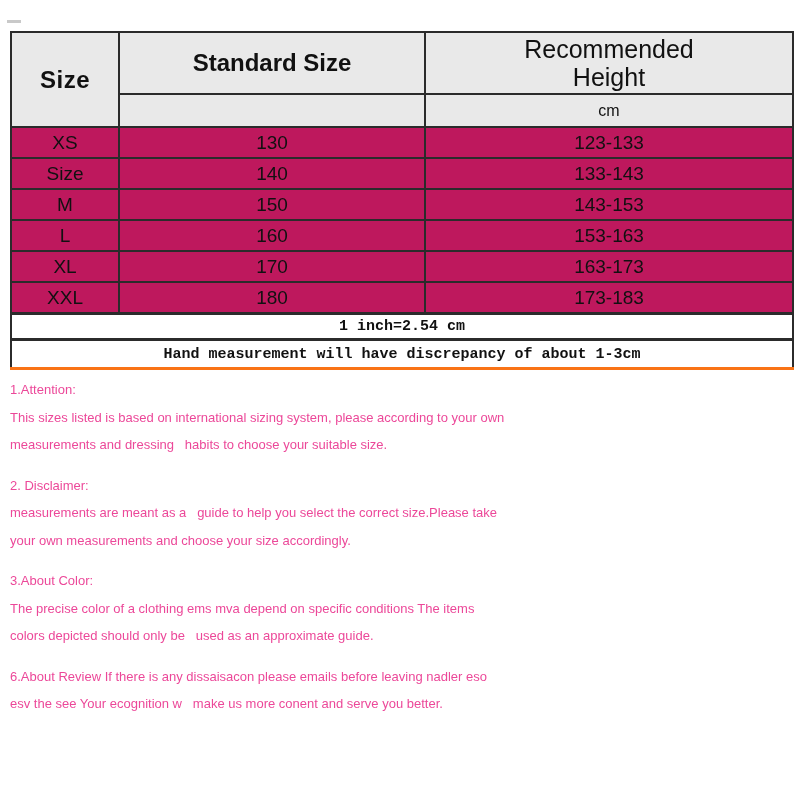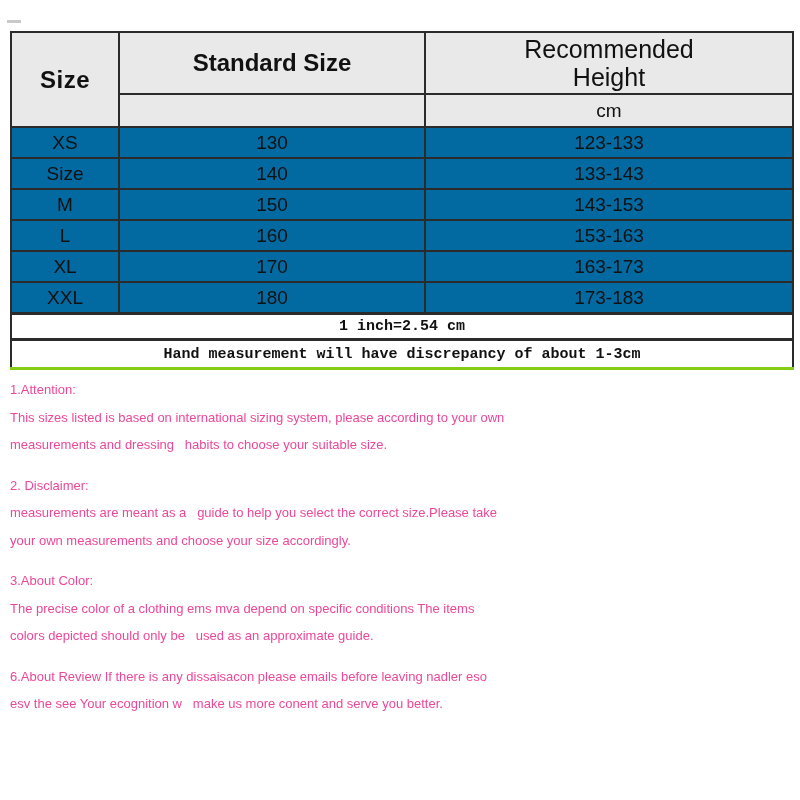--- a/index.html
+++ b/index.html
@@ -53,43 +53,43 @@
     border-bottom: 1px solid #3a3a3a;
   }
   th.recommended-head {
     font-size: 25px;
     font-weight: normal;
     line-height: 28px;
     border-bottom: 1px solid #3a3a3a;
   }
   .hr2 td {
     height: 31px;
-    font-size: 19px;
+    font-size: 16px;
     font-weight: normal;
   }
   tr.data-row td {
     height: 29px;
     font-size: 19px;
-    background: #0369a1;
+    background: #be185d;
   }
   tr.inch-row td {
     height: 23px;
     font-family: "Liberation Mono", "DejaVu Sans Mono", monospace;
     font-weight: bold;
     font-size: 15px;
     border-top: 3px solid #2b2b2b;
     background: #ffffff;
   }
   tr.hand-row td {
     height: 26px;
     font-family: "Liberation Mono", "DejaVu Sans Mono", monospace;
     font-weight: bold;
     font-size: 15px;
     border-top: 3px solid #2b2b2b;
-    border-bottom: 3px solid #84cc16;
+    border-bottom: 3px solid #f97316;
     background: #ffffff;
   }
   .notes {
     position: absolute;
     left: 10px;
     top: 376px;
     width: 780px;
   }
   .note {
     margin-bottom: 13px;

